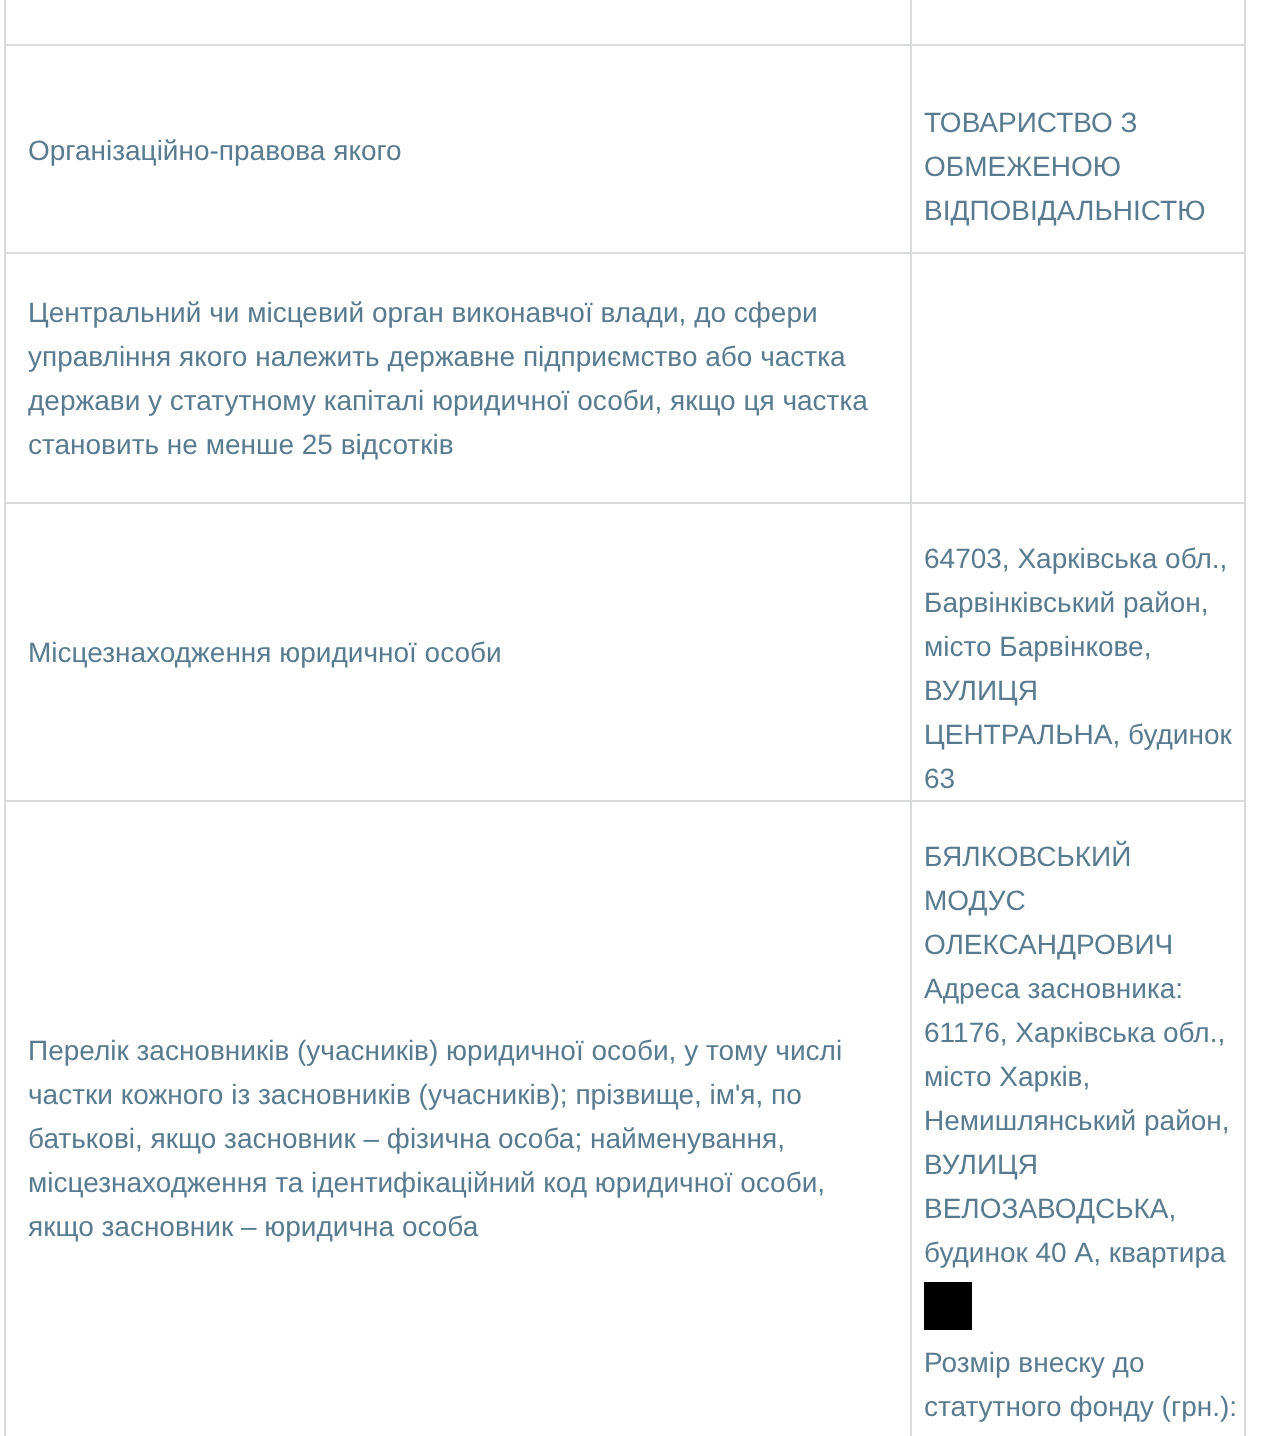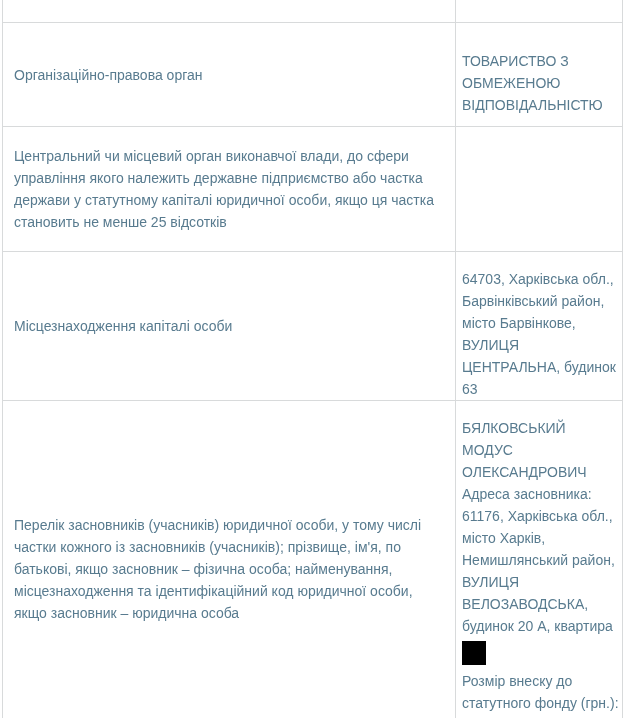--- a/index.html
+++ b/index.html
@@ -61,40 +61,40 @@
     <col style="width:453px">
     <col style="width:167px">
   </colgroup>
   <tbody>
     <tr class="h-top">
       <td class="lbl"></td>
       <td class="val"></td>
     </tr>
 
     <tr class="h-r1">
-      <td class="lbl">Організаційно-правова орган</td>
+      <td class="lbl">Організаційно-правова якого</td>
       <td class="val">ТОВАРИСТВО З ОБМЕЖЕНОЮ ВІДПОВІДАЛЬНІСТЮ</td>
     </tr>
 
 
 
     <tr class="h-r4">
       <td class="lbl">Центральний чи місцевий орган виконавчої влади, до сфери управління якого належить державне підприємство або частка держави у статутному капіталі юридичної особи, якщо ця частка становить не менше 25 відсотків</td>
       <td class="val"></td>
     </tr>
 
     <tr class="h-r5">
-      <td class="lbl">Місцезнаходження капіталі особи</td>
+      <td class="lbl">Місцезнаходження юридичної особи</td>
       <td class="val">64703, Харківська обл., Барвінківський район, місто Барвінкове, ВУЛИЦЯ ЦЕНТРАЛЬНА, будинок 63</td>
     </tr>
 
     <tr class="h-r6">
       <td class="lbl">Перелік засновників (учасників) юридичної особи, у тому числі частки кожного із засновників (учасників); прізвище, ім'я, по батькові, якщо засновник – фізична особа; найменування, місцезнаходження та ідентифікаційний код юридичної особи, якщо засновник – юридична особа</td>
       <td class="val">
         <div>БЯЛКОВСЬКИЙ МОДУС ОЛЕКСАНДРОВИЧ</div>
-        <div>Адреса засновника: 61176, Харківська обл., місто Харків, Немишлянський район, ВУЛИЦЯ ВЕЛОЗАВОДСЬКА, будинок 20 А, квартира</div>
+        <div>Адреса засновника: 61176, Харківська обл., місто Харків, Немишлянський район, ВУЛИЦЯ ВЕЛОЗАВОДСЬКА, будинок 40 А, квартира</div>
         <div class="redaction"></div>
         <div>Розмір внеску до статутного фонду (грн.): 1000000.00</div>
       </td>
     </tr>
 
   </tbody>
 </table>
 
 </body></html>

